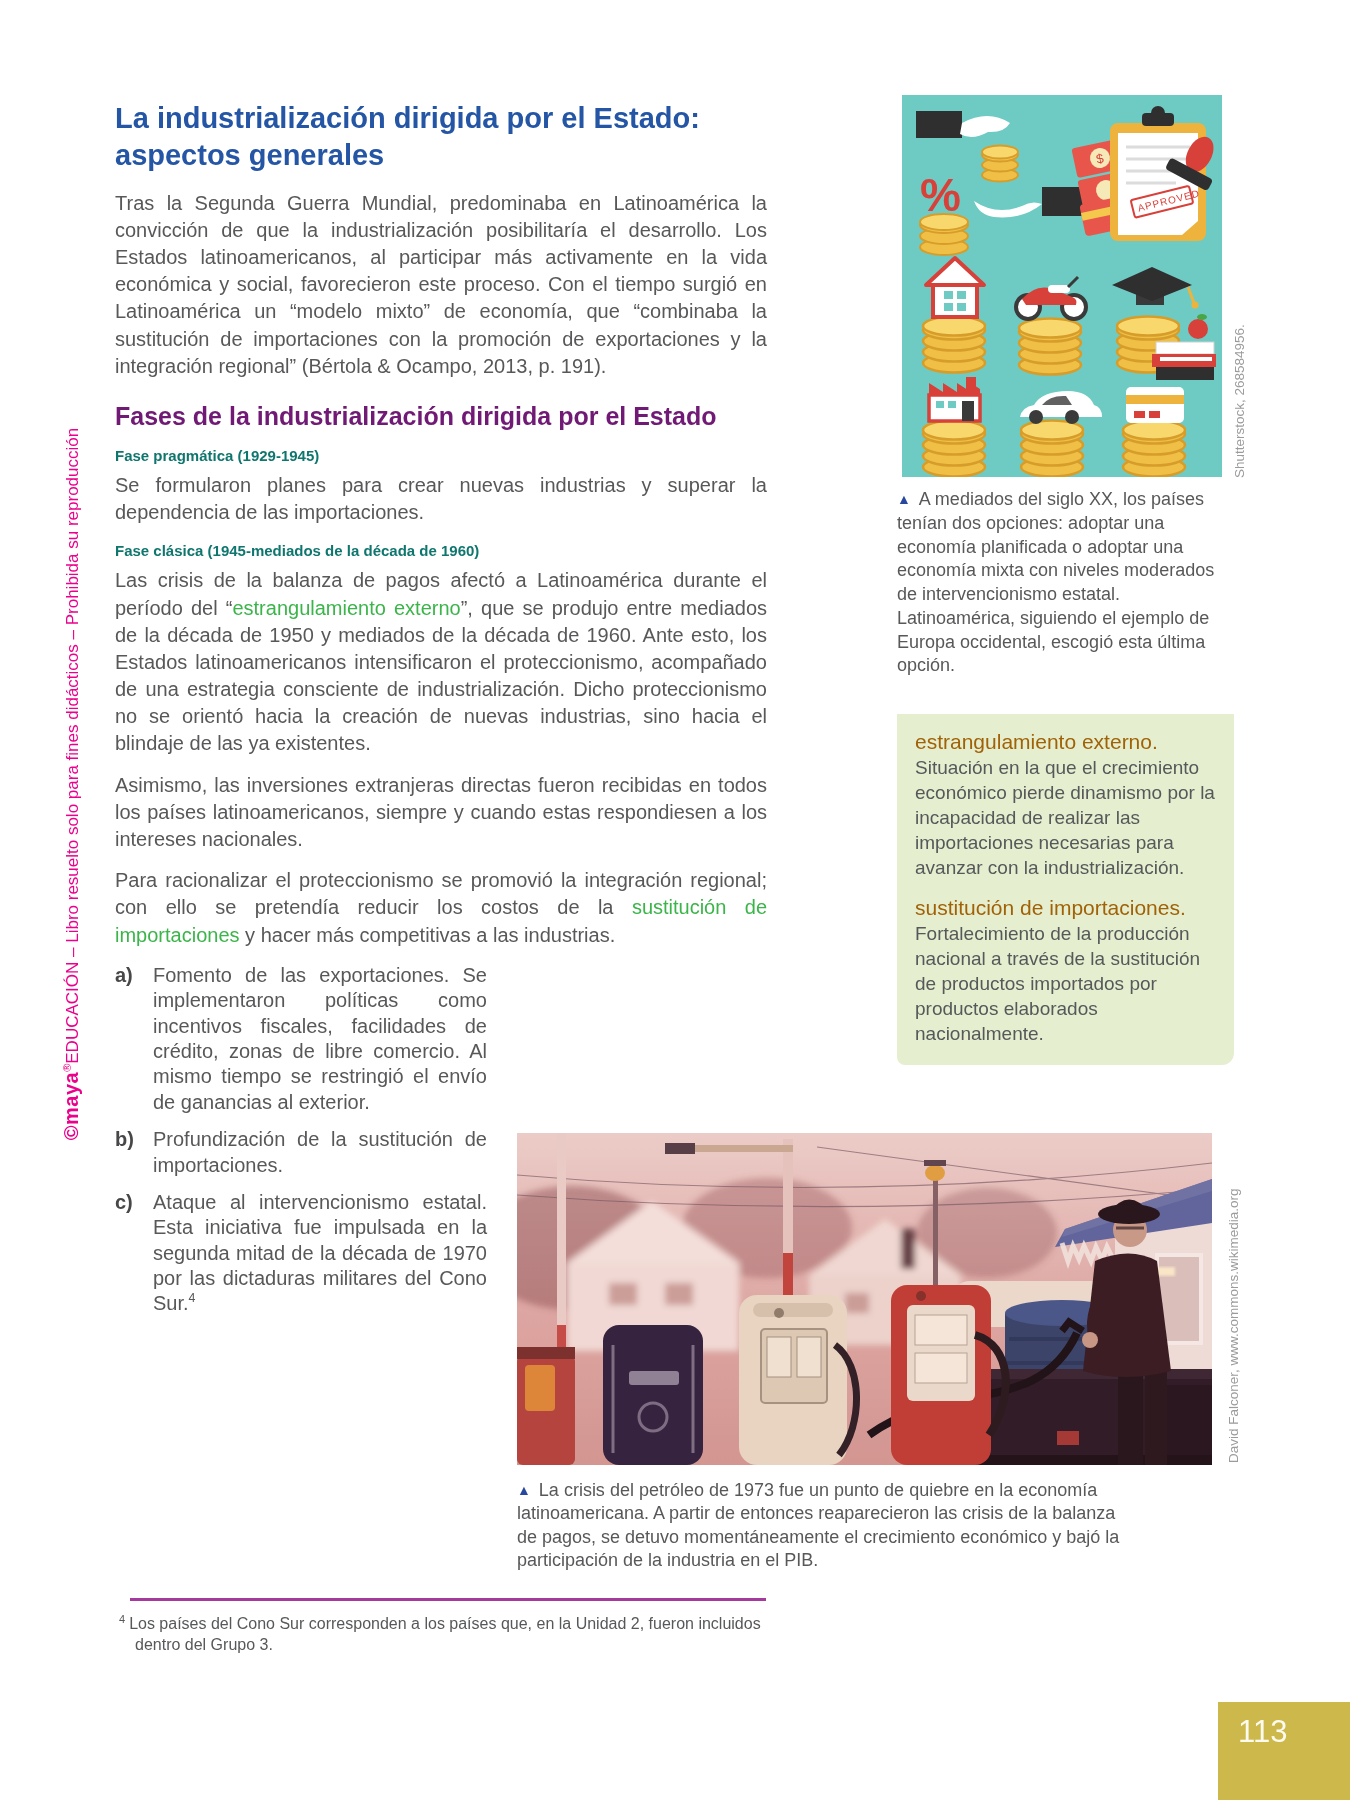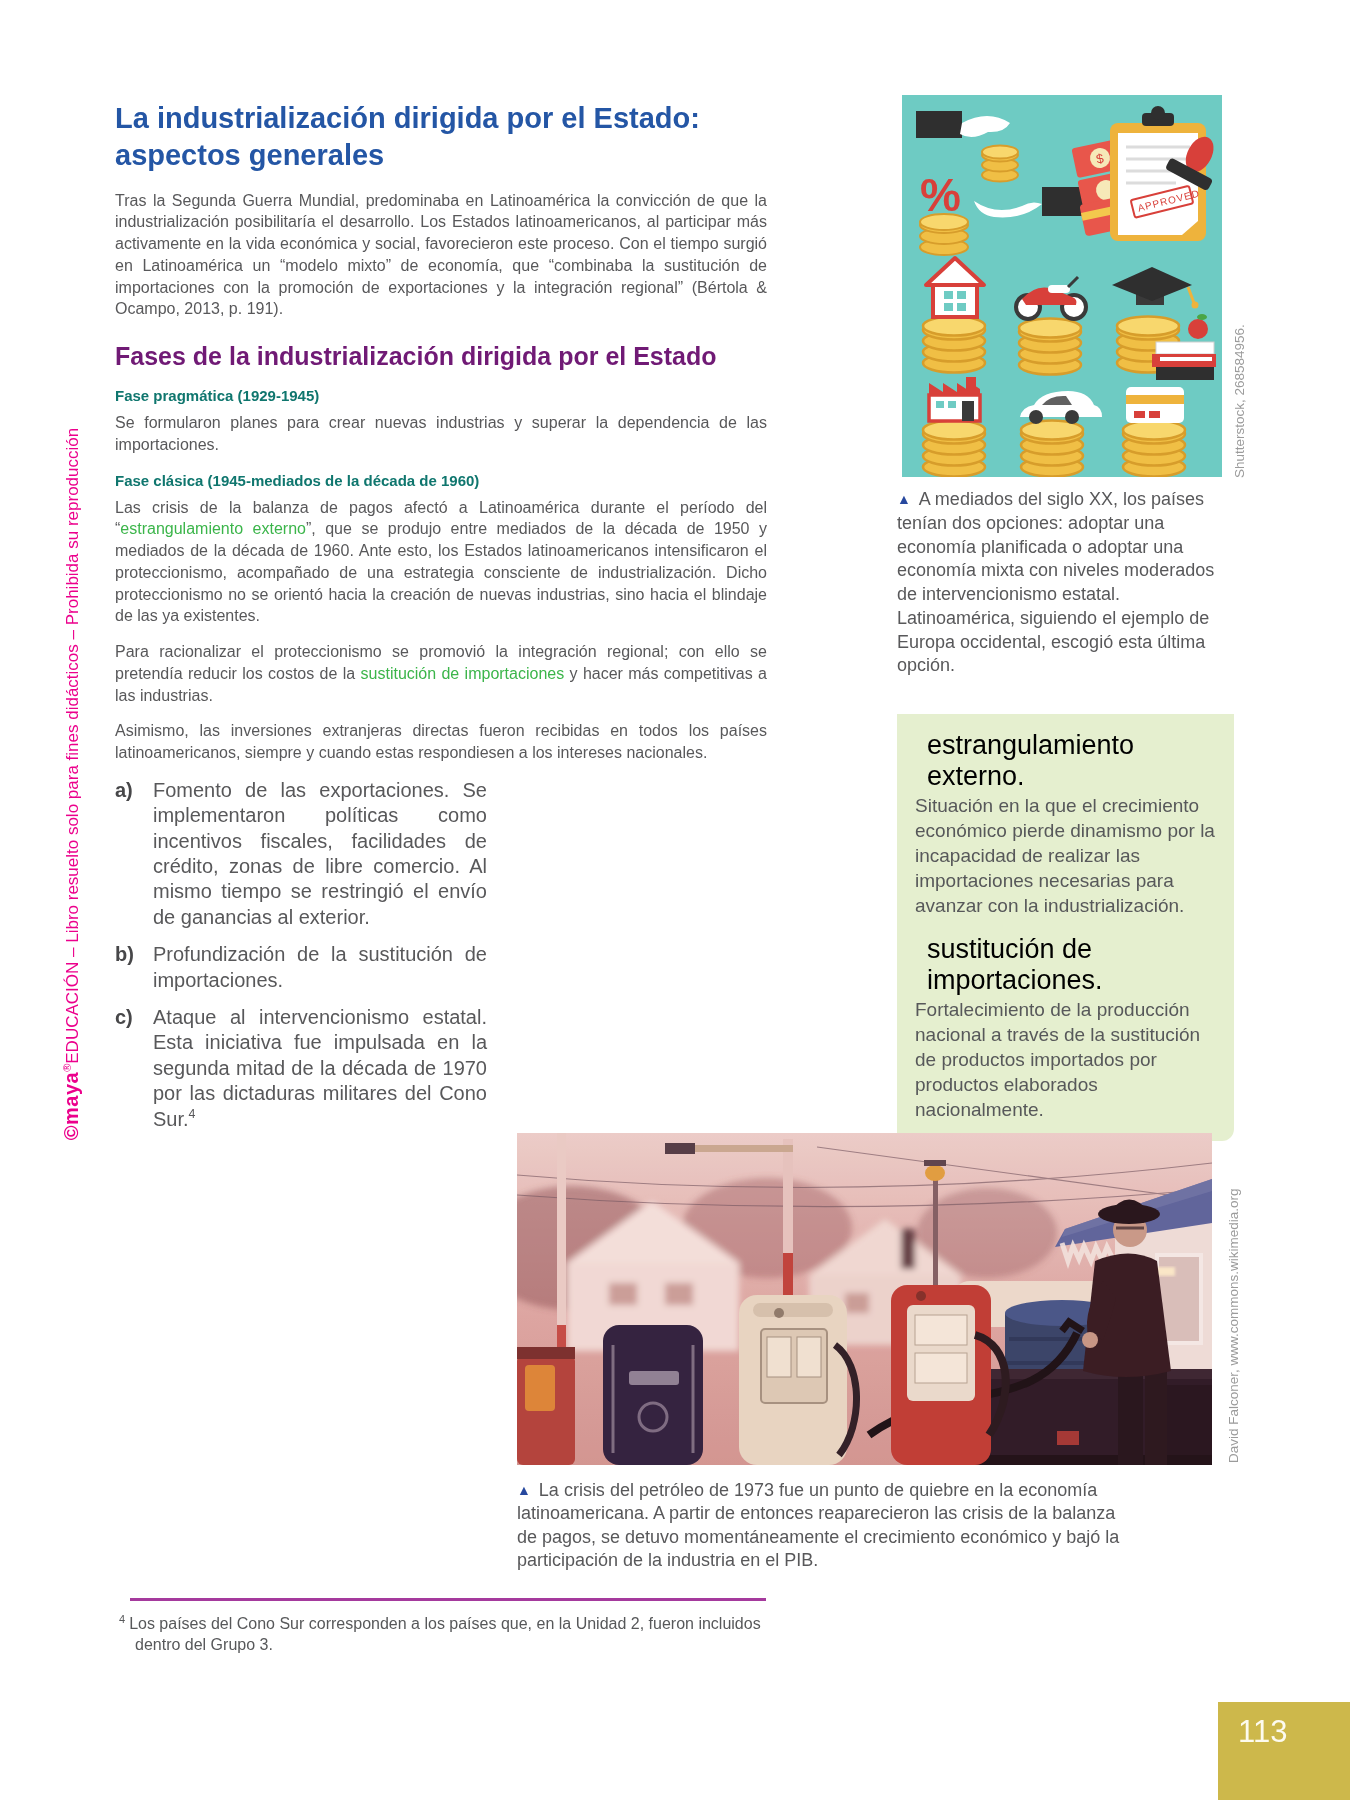--- a/index.html
+++ b/index.html
@@ -6,21 +6,21 @@
   .page{position:relative;width:1350px;height:1800px;background:#ffffff;overflow:hidden;
         font-family:"Liberation Sans",sans-serif;color:#58585a;}
   
   .side-label{position:absolute;left:60px;top:1158px;width:748px;transform:rotate(-90deg);
               transform-origin:0 0;font-size:17px;color:#ec008c;white-space:nowrap;text-align:center;}
   .side-label .brand{font-weight:bold;font-size:20px;letter-spacing:.5px;}
   .side-label sup{font-size:11px;}
   
   .main{position:absolute;left:115px;top:100px;width:652px;}
   .title{color:#2456a5;font-weight:bold;font-size:29px;line-height:1.27;margin:0 0 16px 0;}
-  .body-p{font-size:16px;line-height:1.36;text-align:justify;margin:0 0 14px 0;hyphens:auto;}
+  .body-p{font-size:20px;line-height:1.36;text-align:justify;margin:0 0 14px 0;hyphens:auto;}
   .h2{color:#701a75;font-weight:bold;font-size:25px;margin:22px 0 10px 0;}
   .h3{color:#0f766e;font-weight:bold;font-size:15px;margin:16px 0 8px 0;}
   .green{color:#3bb54a;}
   .list{width:372px;margin-top:4px;}
   .list-item{display:flex;margin:0 0 12px 0;font-size:20px;line-height:1.27;}
   .list-item .lab{width:38px;flex:0 0 38px;font-weight:bold;color:#474749;}
   .list-item .txt{flex:1;text-align:justify;hyphens:auto;}
   sup{font-size:.62em;}
   
   .illu{position:absolute;left:902px;top:95px;width:320px;height:382px;}
@@ -31,21 +31,21 @@
   .side-caption{position:absolute;left:897px;top:488px;width:342px;font-size:18px;line-height:1.32;}
   .marker{color:#27489e;font-size:14px;margin-right:8px;position:relative;top:-1px;}
   
   .glossary{position:absolute;left:897px;top:714px;width:337px;}
   .glo-banner{position:relative;width:318px;height:46px;border-radius:8px 16px 16px 0;
               background:linear-gradient(#b5da66,#83bd38);}
   .glo-banner .glo-title{position:absolute;left:88px;top:7px;color:#fff;font-weight:bold;font-size:26px;}
   .glo-icon{position:absolute;left:-9px;top:-15px;width:68px;height:68px;}
   .glo-box{width:303px;background:#e5efcf;margin-top:0;padding:16px 16px 18px 18px;
            border-radius:0 0 12px 8px;}
-  .glo-term{color:#000000;font-size:27px;margin:0 0 2px 12px;}
+  .glo-term{color:#a16207;font-size:21px;margin:0 0 2px 0;}
   .glo-def{font-size:19px;line-height:1.31;color:#57585a;margin:0 0 16px 0;}
   .glo-def:last-child{margin-bottom:0;}
   
   .photo{position:absolute;left:517px;top:1133px;width:695px;height:332px;}
   .fig-caption{position:absolute;left:517px;top:1479px;width:605px;font-size:18px;line-height:1.3;}
   
   .foot-rule{position:absolute;left:130px;top:1598px;width:636px;height:3px;background:#a53a9d;}
   .footnote{position:absolute;left:119px;top:1612px;width:640px;font-size:16px;line-height:1.3;
             color:#57585a;padding-left:16px;text-indent:-16px;}
   .footnote sup{font-size:11px;margin-right:4px;}
@@ -66,22 +66,22 @@
     <h1 class="title">La industrialización dirigida por el Estado: aspectos generales</h1>
     <p class="body-p">Tras la Segunda Guerra Mundial, predominaba en Latinoamérica la convicción de que la industrialización posibilitaría el desarrollo. Los Estados latinoamericanos, al participar más activamente en la vida económica y social, favorecieron este proceso. Con el tiempo surgió en Latinoamérica un “modelo mixto” de economía, que “combinaba la sustitución de importaciones con la promoción de exportaciones y la integración regional” (Bértola &amp; Ocampo, 2013, p. 191).</p>
 
     <h2 class="h2">Fases de la industrialización dirigida por el Estado</h2>
 
     <h3 class="h3">Fase pragmática (1929-1945)</h3>
     <p class="body-p">Se formularon planes para crear nuevas industrias y superar la dependencia de las importaciones.</p>
 
     <h3 class="h3">Fase clásica (1945-mediados de la década de 1960)</h3>
     <p class="body-p"><span>Las crisis de la balanza de pagos afectó a Latinoamérica durante el período del “</span><span class="green">estrangulamiento externo</span><span>”, que se produjo entre mediados de la década de 1950 y mediados de la década de 1960. Ante esto, los Estados latinoamericanos intensificaron el proteccionismo, acompañado de una estrategia consciente de industrialización. Dicho proteccionismo no se orientó hacia la creación de nuevas industrias, sino hacia el blindaje de las ya existentes.</span></p>
+    <p class="body-p">Asimismo, las inversiones extranjeras directas fueron recibidas en todos los países latinoamericanos, siempre y cuando estas respondiesen a los intereses nacionales.</p>
     <p class="body-p"><span>Para racionalizar el proteccionismo se promovió la integración regional; con ello se pretendía reducir los costos de la </span><span class="green">sustitución de importaciones</span><span> y hacer más competitivas a las industrias.</span></p>
-    <p class="body-p">Asimismo, las inversiones extranjeras directas fueron recibidas en todos los países latinoamericanos, siempre y cuando estas respondiesen a los intereses nacionales.</p>
 
 
     <div class="list">
       <div class="list-item">
         <span class="lab">a)</span>
         <span class="txt">Fomento de las exportaciones. Se implementaron políticas como incentivos fiscales, facilidades de crédito, zonas de libre comercio. Al mismo tiempo se restringió el envío de ganancias al exterior.</span>
       </div>
       <div class="list-item">
         <span class="lab">b)</span>
         <span class="txt">Profundización de la sustitución de importaciones.</span>

